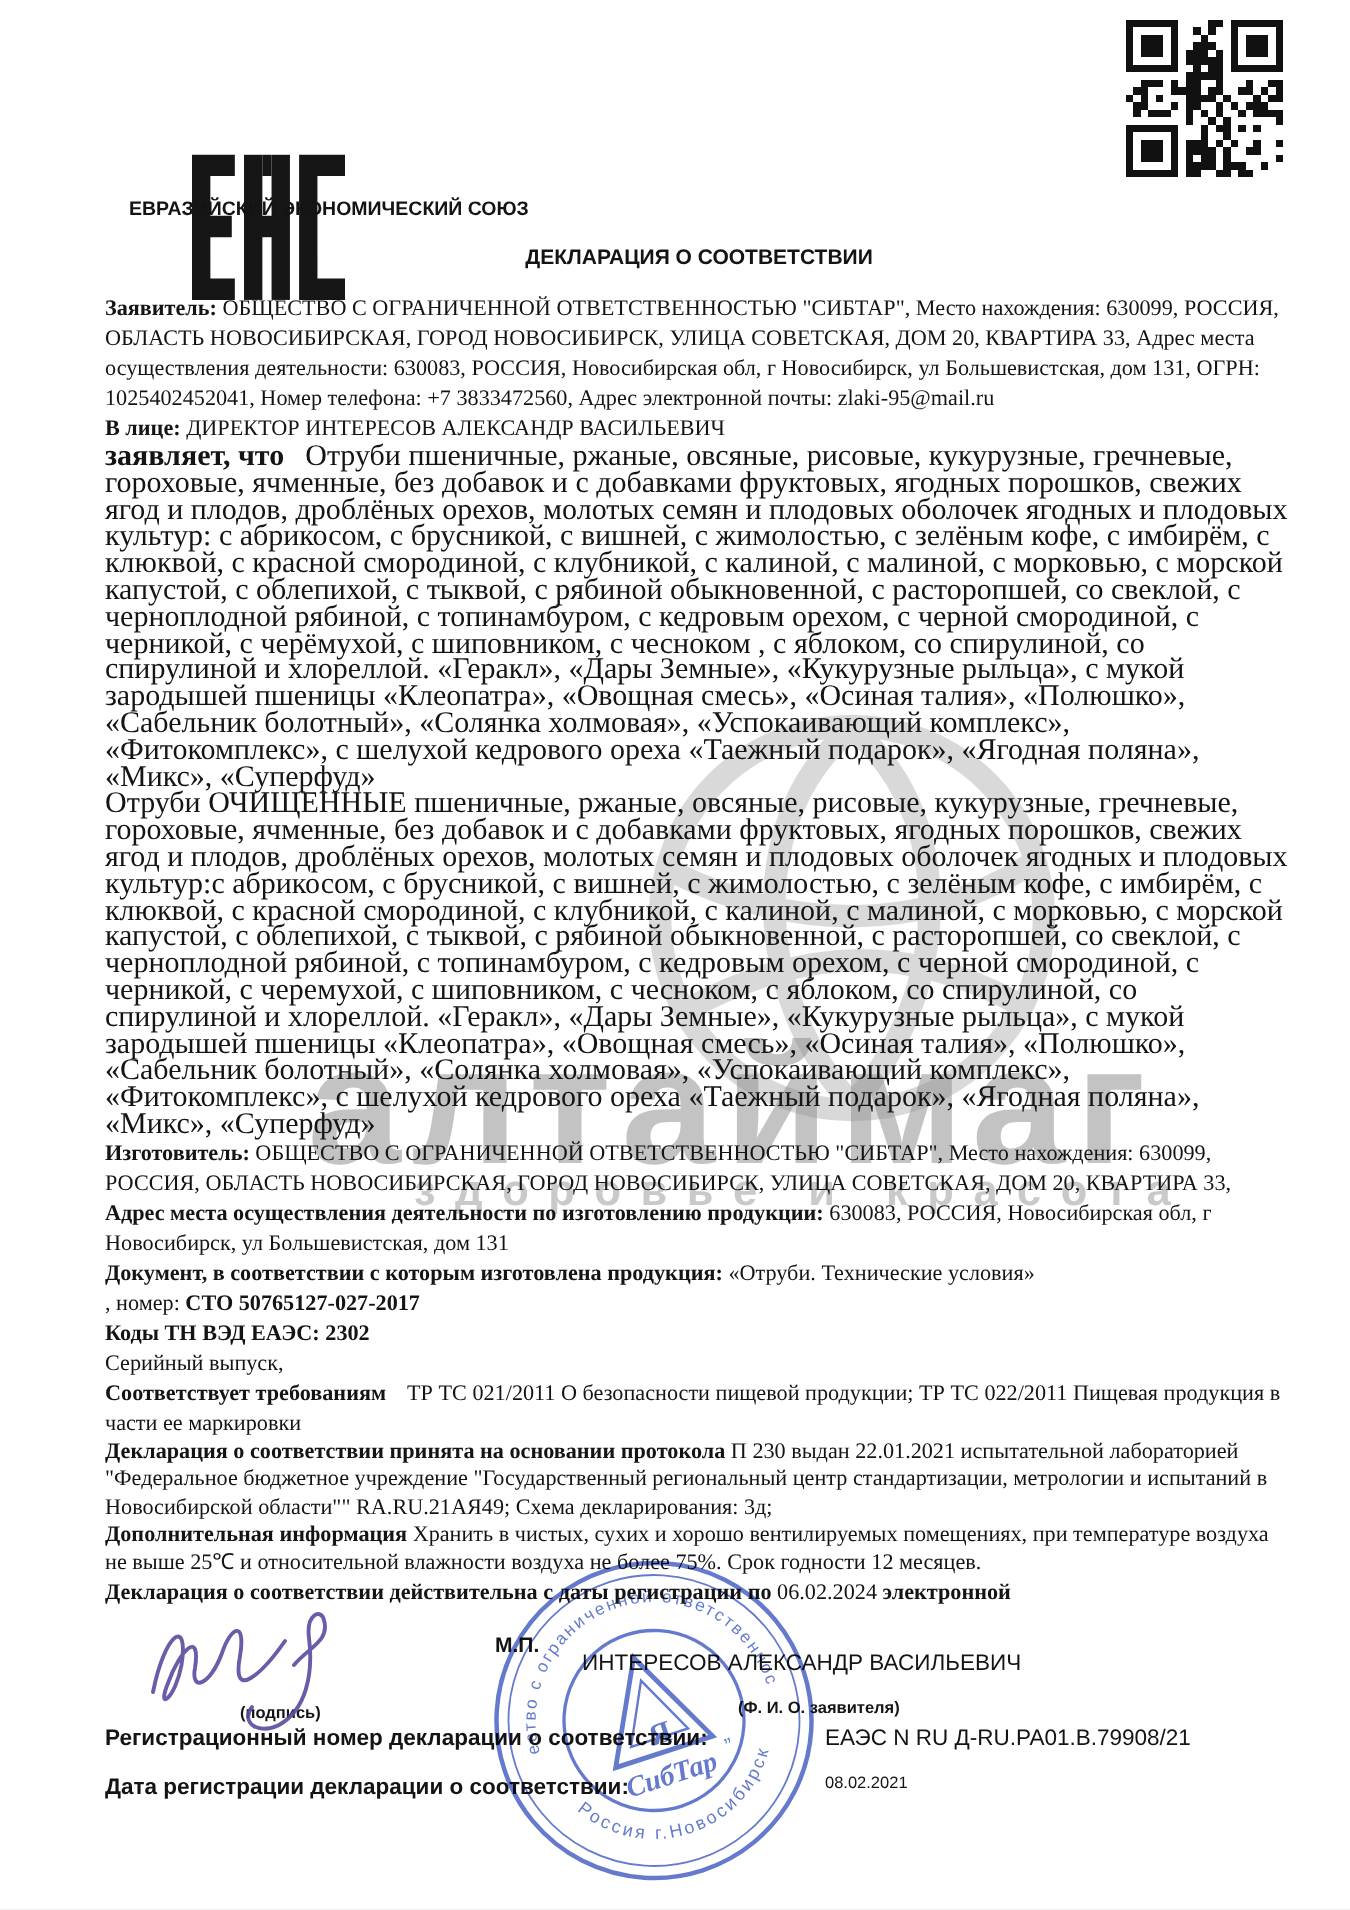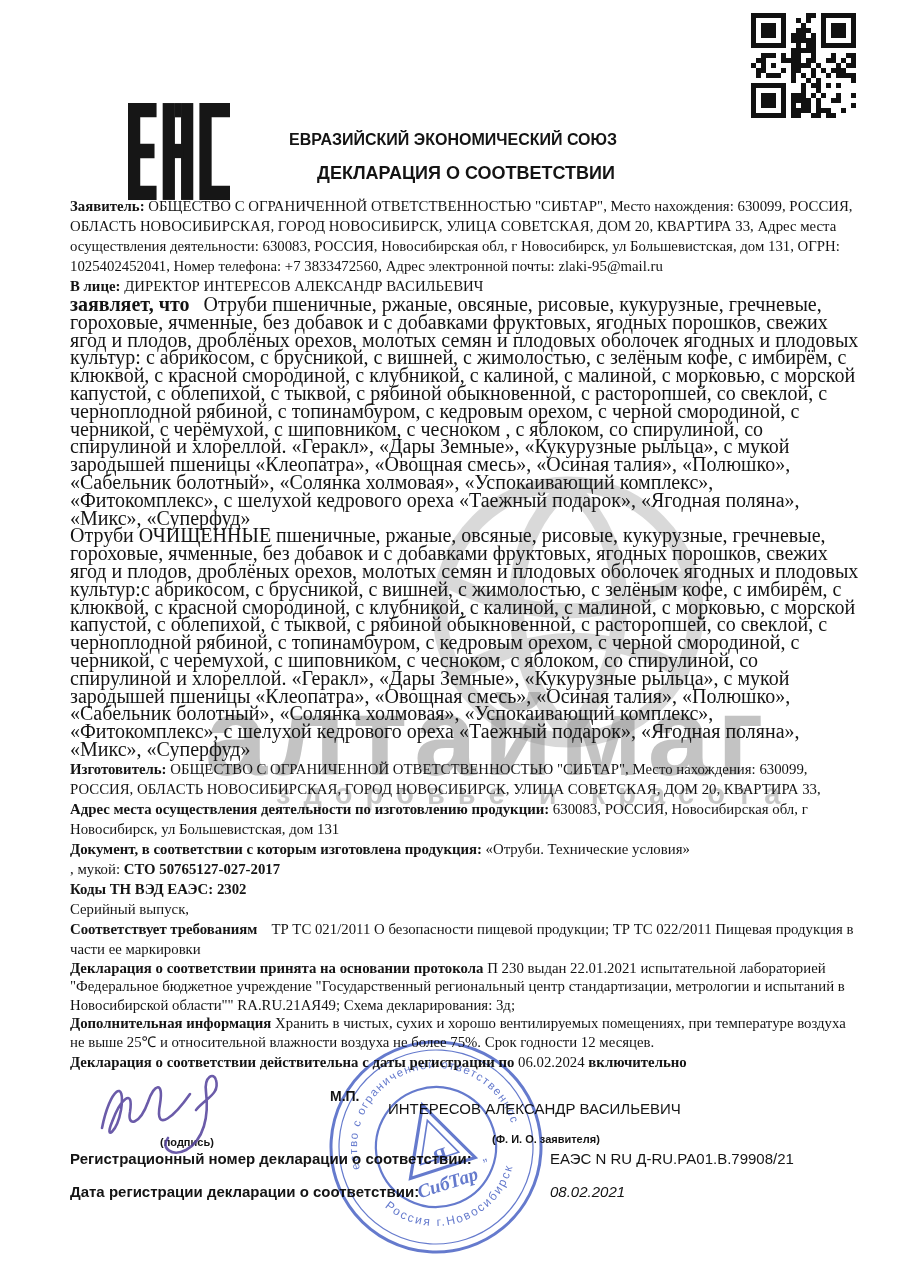--- a/index.html
+++ b/index.html
@@ -9,24 +9,24 @@
   
   .wm-emblem{position:absolute;left:408px;top:462px;width:320px;height:300px;z-index:1;opacity:.40;}
   .wm-brand{position:absolute;left:178px;top:672px;z-index:1;font-weight:bold;
             font-size:112px;letter-spacing:7px;color:#8d8d8d;opacity:.52;white-space:nowrap;margin-left:27px;}
   .wm-tagline{position:absolute;left:276px;top:778px;z-index:1;font-weight:bold;
             font-size:29px;letter-spacing:13px;color:#949494;opacity:.5;white-space:nowrap;}
 
   
   .eac-logo{position:absolute;left:128px;top:103px;z-index:2;}
   .qr{position:absolute;left:748px;top:13px;z-index:2;}
-  .title1{position:absolute;left:57px;top:131px;width:792px;text-align:center;
-          font-weight:bold;font-size:16px;z-index:2;}
+  .title1{position:absolute;left:86px;top:131px;width:792px;text-align:left;
+          font-weight:bold;font-size:13px;z-index:2;}
   .title2{position:absolute;left:70px;top:163px;width:792px;text-align:center;
-          font-weight:bold;font-size:18px;z-index:2;}
+          font-weight:bold;font-size:14px;z-index:2;}
 
   
   .content{position:absolute;left:70px;top:196px;width:792px;z-index:2;
            font-size:14.8px;line-height:20px;font-family:Liberation Serif, serif;}
   .content p{margin:0;}
   .declares{font-size:20px;line-height:17.8px;}
   .lbl{font-weight:bold;}
   .gap-lbl{margin-right:14px;}
   .mt2{margin-top:2px;}
   .mt14{margin-top:14px;}
@@ -35,21 +35,21 @@
   .addl-p{line-height:19px;}
 
   
   .mp{position:absolute;left:330px;top:1088px;font-weight:bold;font-size:14px;z-index:3;}
   .fio-name{position:absolute;left:388px;top:1100px;font-size:15px;z-index:3;}
   .sign-caption{position:absolute;left:160px;top:1136px;font-size:11px;font-weight:bold;z-index:3;}
   .fio-caption{position:absolute;left:492px;top:1133px;font-size:11px;font-weight:bold;z-index:3;}
   .reg-label1{position:absolute;left:70px;top:1150px;font-size:15px;font-weight:bold;z-index:3;}
   .reg-value1{position:absolute;left:550px;top:1150px;font-size:15px;z-index:3;}
   .reg-label2{position:absolute;left:70px;top:1183px;font-size:15px;font-weight:bold;z-index:3;}
-  .reg-value2{position:absolute;left:550px;top:1183px;font-size:15px;z-index:3;font-style:italic;}
+  .reg-value2{position:absolute;left:550px;top:1183px;font-size:11px;z-index:3;}
 
   .signature{position:absolute;left:88px;top:1070px;z-index:4;}
   .stamp{position:absolute;left:320px;top:1033px;z-index:4;mix-blend-mode:multiply;opacity:.85;}
 </style>
 </head>
 <body>
 
 <div class="page">
 
   <svg class="wm-emblem" viewBox="0 0 320 300">
@@ -215,27 +215,27 @@
   <div class="title1">ЕВРАЗИЙСКИЙ ЭКОНОМИЧЕСКИЙ СОЮЗ</div>
   <div class="title2">ДЕКЛАРАЦИЯ О СООТВЕТСТВИИ</div>
 
   <div class="content">
     <p><span class="lbl">Заявитель:</span> <span>ОБЩЕСТВО С ОГРАНИЧЕННОЙ ОТВЕТСТВЕННОСТЬЮ "СИБТАР", Место нахождения: 630099, РОССИЯ, ОБЛАСТЬ НОВОСИБИРСКАЯ, ГОРОД НОВОСИБИРСК, УЛИЦА СОВЕТСКАЯ, ДОМ 20, КВАРТИРА 33, Адрес места осуществления деятельности: 630083, РОССИЯ, Новосибирская обл, г Новосибирск, ул Большевистская, дом 131, ОГРН: 1025402452041, Номер телефона: +7 3833472560, Адрес электронной почты: zlaki-95@mail.ru</span></p>
     <p><span class="lbl">В лице:</span> <span>ДИРЕКТОР ИНТЕРЕСОВ АЛЕКСАНДР ВАСИЛЬЕВИЧ</span></p>
     <p class="declares mt2"><span class="lbl gap-lbl">заявляет, что</span><span>Отруби пшеничные, ржаные, овсяные, рисовые, кукурузные, гречневые, гороховые, ячменные, без добавок и с добавками фруктовых, ягодных порошков, свежих ягод и плодов, дроблёных орехов, молотых семян и плодовых оболочек ягодных и плодовых культур: с абрикосом, с брусникой, с вишней, с жимолостью,  с зелёным кофе, с имбирём, с клюквой, с красной смородиной, с клубникой, с калиной, с малиной, с морковью, с морской капустой, с облепихой, с тыквой, с рябиной обыкновенной, с расторопшей, со свеклой, с черноплодной рябиной, с топинамбуром, с кедровым орехом, с черной смородиной, с черникой, с черёмухой, с шиповником, с чесноком , с яблоком, со спирулиной, со спирулиной и хлореллой. «Геракл», «Дары Земные», «Кукурузные рыльца», с мукой зародышей пшеницы «Клеопатра», «Овощная смесь», «Осиная талия», «Полюшко», «Сабельник болотный», «Солянка холмовая», «Успокаивающий комплекс», «Фитокомплекс», с шелухой кедрового ореха «Таежный подарок», «Ягодная поляна», «Микс», «Суперфуд»</span></p>
     <p class="declares"><span>Отруби ОЧИЩЕННЫЕ пшеничные, ржаные, овсяные, рисовые, кукурузные, гречневые, гороховые, ячменные, без добавок и с добавками фруктовых, ягодных порошков, свежих ягод и плодов, дроблёных орехов, молотых семян и плодовых оболочек ягодных и плодовых культур:с абрикосом, с брусникой, с вишней, с жимолостью,  с зелёным кофе, с имбирём, с клюквой, с красной смородиной, с клубникой, с калиной, с малиной, с морковью, с морской капустой, с облепихой, с тыквой, с рябиной обыкновенной, с расторопшей, со свеклой, с черноплодной рябиной, с топинамбуром, с кедровым орехом, с черной смородиной, с черникой, с черемухой, с шиповником, с чесноком, с яблоком, со спирулиной, со спирулиной и хлореллой. «Геракл», «Дары Земные», «Кукурузные рыльца», с мукой зародышей пшеницы «Клеопатра», «Овощная смесь», «Осиная талия», «Полюшко», «Сабельник болотный», «Солянка холмовая», «Успокаивающий комплекс», «Фитокомплекс», с шелухой кедрового ореха «Таежный подарок», «Ягодная поляна», «Микс», «Суперфуд»</span></p>
     <p class="mt2"><span class="lbl">Изготовитель:</span> <span>ОБЩЕСТВО С ОГРАНИЧЕННОЙ ОТВЕТСТВЕННОСТЬЮ "СИБТАР", Место нахождения: 630099, РОССИЯ, ОБЛАСТЬ НОВОСИБИРСКАЯ, ГОРОД НОВОСИБИРСК, УЛИЦА СОВЕТСКАЯ, ДОМ 20, КВАРТИРА 33,</span></p>
     <p><span class="lbl">Адрес места осуществления деятельности по изготовлению продукции:</span> <span>630083, РОССИЯ, Новосибирская обл, г Новосибирск, ул Большевистская, дом 131</span></p>
-    <p><span class="lbl">Документ, в соответствии с которым изготовлена продукция:</span> <span>«Отруби. Технические условия»</span><br><span>, мукой:</span> <span class="lbl">СТО 50765127-027-2017</span></p>
+    <p><span class="lbl">Документ, в соответствии с которым изготовлена продукция:</span> <span>«Отруби. Технические условия»</span><br><span>, номер:</span> <span class="lbl">СТО 50765127-027-2017</span></p>
     <p><span class="lbl">Коды ТН ВЭД ЕАЭС:</span> <span class="lbl">2302</span></p>
     <p>Серийный выпуск,</p>
     <p class="mt14"><span class="lbl gap-lbl">Соответствует требованиям</span><span>ТР ТС 021/2011 О безопасности пищевой продукции; ТР ТС 022/2011 Пищевая продукция в части ее маркировки</span></p>
     <p class="mt5 basis-p"><span class="lbl">Декларация о соответствии принята на основании протокола</span> <span>П 230 выдан 22.01.2021 испытательной лабораторией "Федеральное бюджетное учреждение "Государственный региональный центр стандартизации, метрологии и испытаний в Новосибирской области"" RA.RU.21АЯ49; Схема декларирования: 3д;</span></p>
     <p class="mt5 addl-p"><span class="lbl">Дополнительная информация</span> <span>Хранить в чистых, сухих и хорошо вентилируемых помещениях, при температуре воздуха не выше 25℃ и относительной влажности воздуха не более 75%. Срок годности 12 месяцев.</span></p>
-    <p class="mt5"><span class="lbl">Декларация о соответствии действительна с даты регистрации по</span> <span>06.02.2024</span> <span class="lbl">включительно</span></p>
+    <p class="mt5"><span class="lbl">Декларация о соответствии действительна с даты регистрации по</span> <span>06.02.2024</span> <span class="lbl">электронной</span></p>
   </div>
 
   <div class="mp">М.П.</div>
   <div class="fio-name">ИНТЕРЕСОВ АЛЕКСАНДР ВАСИЛЬЕВИЧ</div>
   <div class="sign-caption">(подпись)</div>
   <div class="fio-caption">(Ф. И. О. заявителя)</div>
   <div class="reg-label1">Регистрационный номер декларации о соответствии:</div>
   <div class="reg-value1">ЕАЭС N RU Д-RU.РА01.В.79908/21</div>
   <div class="reg-label2">Дата регистрации декларации о соответствии:</div>
   <div class="reg-value2">08.02.2021</div>

